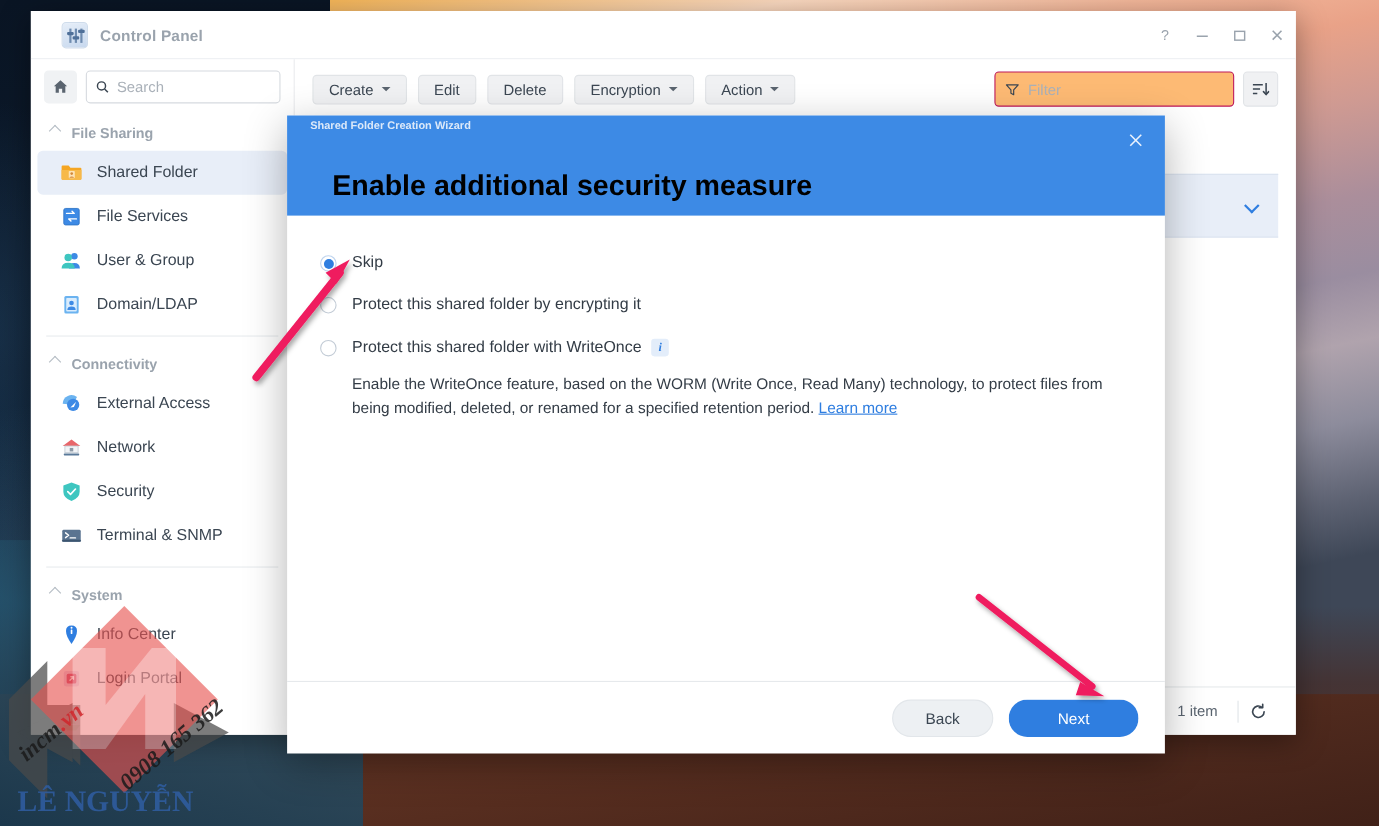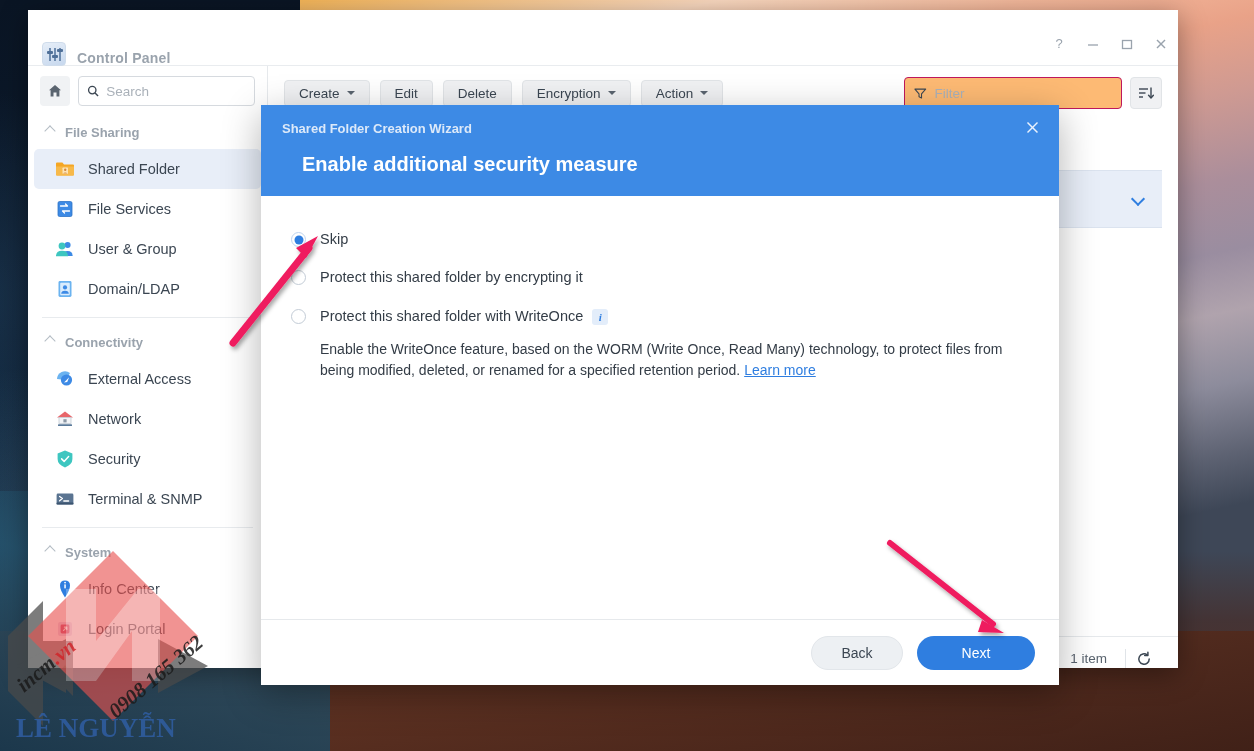--- a/index.html
+++ b/index.html
@@ -61,21 +61,21 @@
     box-shadow: 0 6px 26px rgba(0,0,0,.38);
     z-index: 10;
     overflow: hidden;
   }
   #titlebar {
     height: 44px; position: relative;
     border-bottom: 1px solid #e9ecef;
     background: #ffffff;
   }
   #title-left {
-    display: flex; align-items: flex-end; height: 44px; padding-left: 14px; gap: 11px; margin-top: 12px;
+    display: flex; align-items: center; height: 44px; padding-left: 28px; gap: 11px;
   }
   #app-icon {
     width: 24px; height: 24px; border-radius: 4px;
     background: linear-gradient(160deg, #e6eef8, #c7d8ee);
     position: relative; flex: none;
     border: 1px solid #cfdceb;
   }
   #app-icon::before {
     content: ""; position: absolute; left: 6px; top: 5px;
     width: 2px; height: 13px; background: #6f8cb0; box-shadow: 5px 0 0 #6f8cb0, 10px 0 0 #6f8cb0;
@@ -215,26 +215,26 @@
     position: absolute; left: 261px; top: 105px;
     width: 798px; height: 580px;
     background: #ffffff;
     box-shadow: 0 10px 36px rgba(0,0,0,.30);
     z-index: 40; display: flex; flex-direction: column;
   }
   #dlg-header {
     height: 91px; background: #3d8ae5; position: relative; flex: none;
   }
   #dlg-subtitle {
-    position: absolute; left: 21px; top: 16px;
-    font-size: 13px; font-weight: bold; color: #dce9f9; text-align: right;
+    position: absolute; left: 21px; top: 4px;
+    font-size: 10px; font-weight: bold; color: #dce9f9; text-align: right;
   }
   #dlg-title {
     position: absolute; left: 41px; top: 48px;
-    font-size: 20px; font-weight: bold; color: #ffffff;
+    font-size: 26px; font-weight: bold; color: #000000;
   }
   #dlg-close {
     position: absolute; right: 12px; top: 8px;
     width: 30px; height: 28px; display: flex; align-items: center; justify-content: center;
     color: #eaf2fd; font-size: 17px; cursor: pointer; font-weight: 300;
   }
   #dlg-body {
     flex: 1; padding: 34px 30px 0 30px; position: relative;
   }
   .opt-row {

